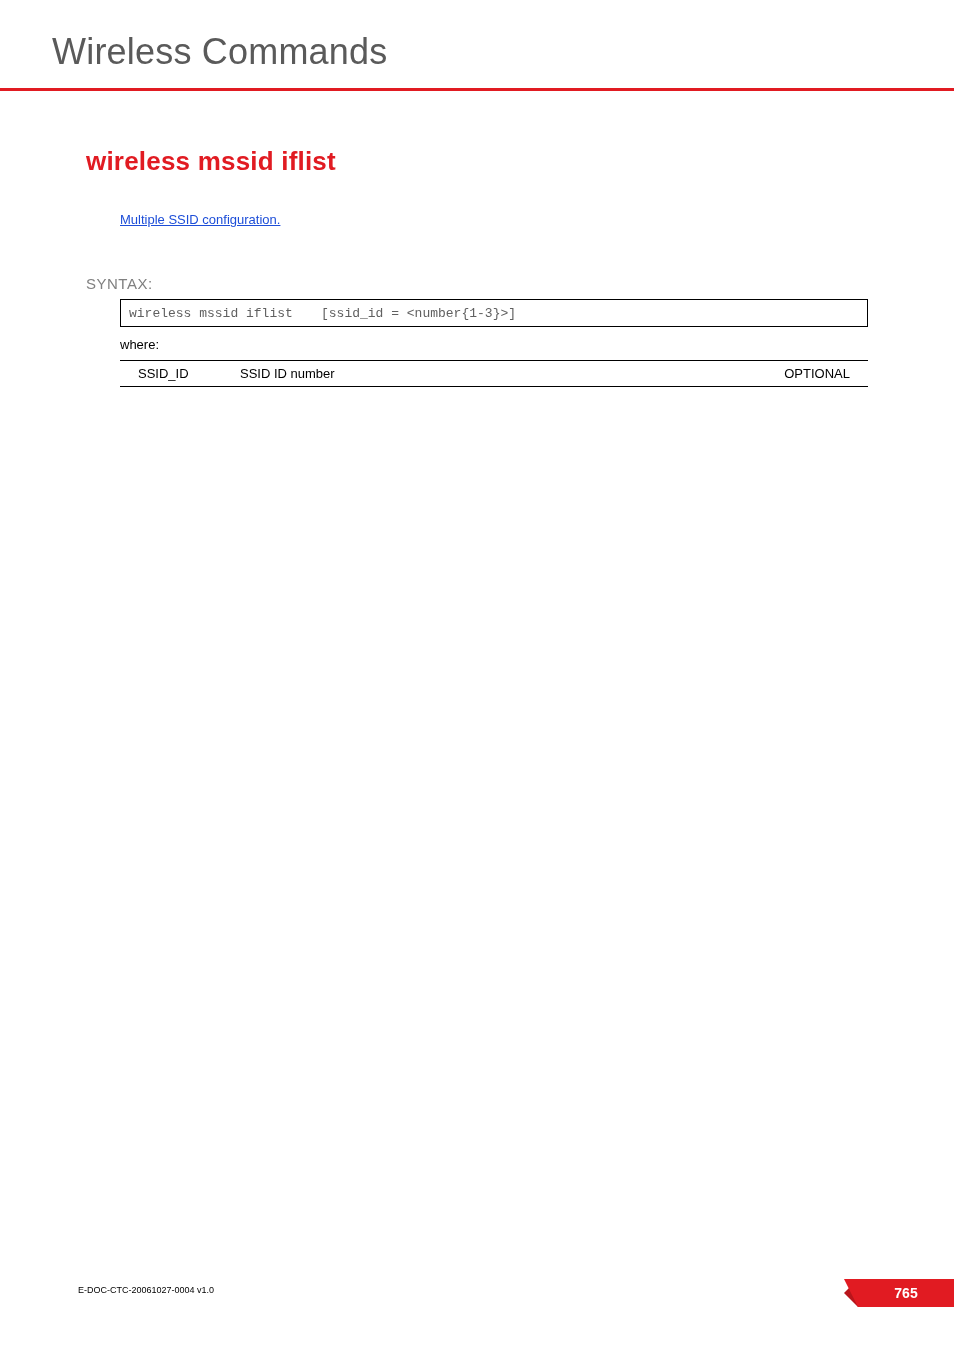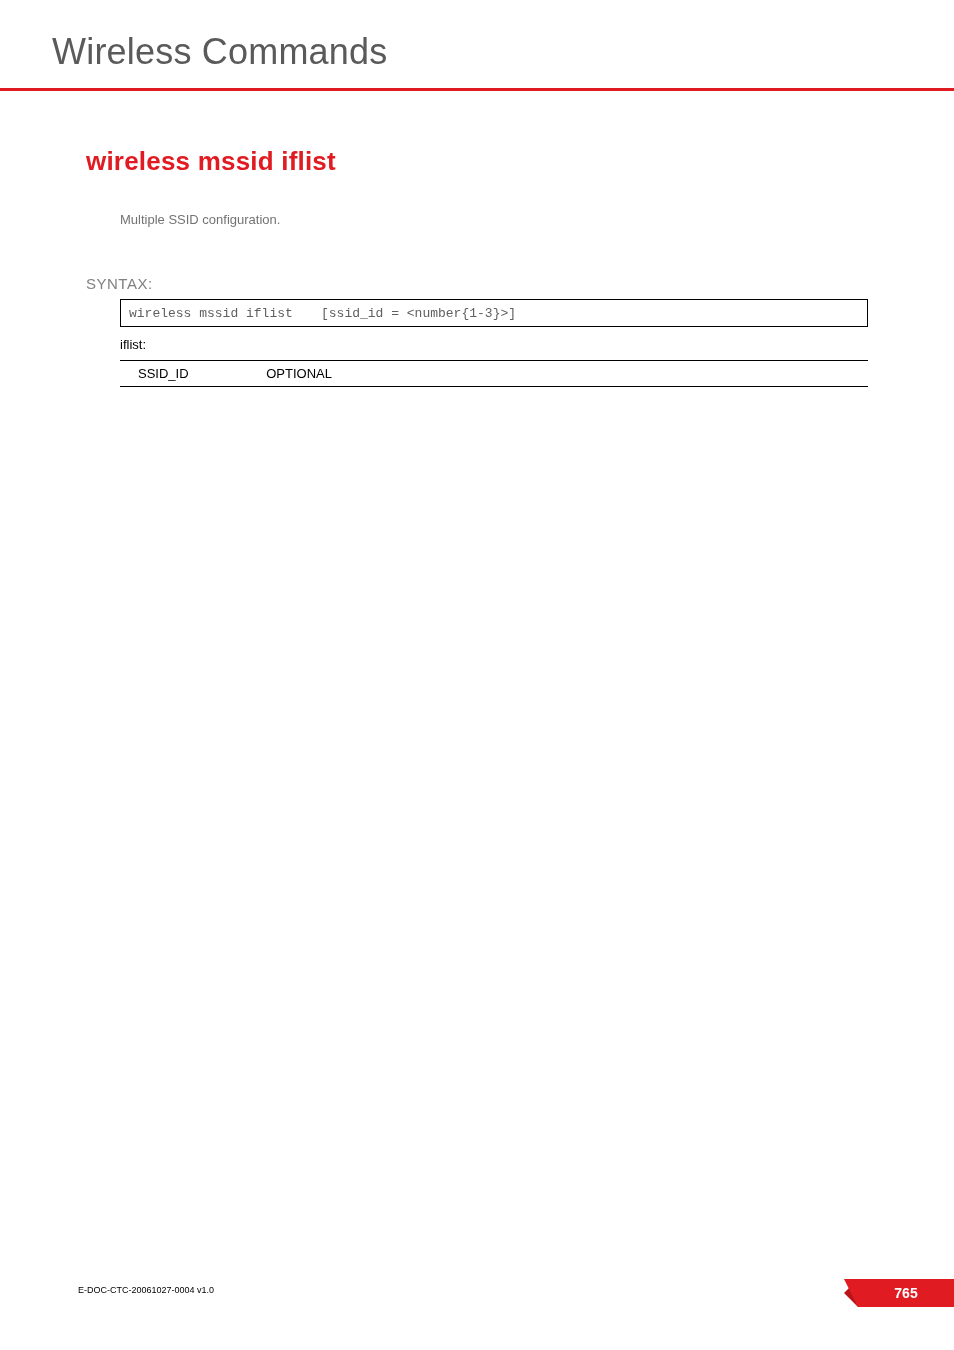--- a/index.html
+++ b/index.html
@@ -35,21 +35,22 @@
     font-size: 26px;
     font-weight: bold;
     color: #e11b22;
     letter-spacing: 0.2px;
   }
   .command-desc {
     position: absolute;
     top: 212px;
     left: 120px;
     font-size: 13px;
-    color: #737373;
+    color: #1d4ed8;
+    text-decoration: underline;
   }
   .syntax-label {
     position: absolute;
     top: 275px;
     left: 86px;
     font-size: 15px;
     font-weight: normal;
     color: #808080;
     letter-spacing: 0.5px;
   }
@@ -148,26 +149,27 @@
 <div class="command-title">wireless mssid iflist</div>
 <div class="command-desc">Multiple SSID configuration.</div>
 
 <div class="syntax-label">SYNTAX:</div>
 
 <div class="syntax-box">
   <span class="syntax-cmd">wireless mssid iflist</span>
   <span class="syntax-arg">[ssid_id = &lt;number{1-3}&gt;]</span>
 </div>
 
-<div class="where-label">iflist:</div>
+<div class="where-label">where:</div>
 
 <div class="param-table">
   <div class="param-rule"></div>
   <div class="param-row">
     <div class="param-col1">SSID_ID</div>
+    <div class="param-col2">SSID ID number</div>
     <div class="param-col3">OPTIONAL</div>
   </div>
   <div class="param-rule"></div>
 </div>
 
 <div class="footer-doc">E-DOC-CTC-20061027-0004 v1.0</div>
 
 <div class="page-badge">
   <span class="bevel"></span>
   <span>765</span>

